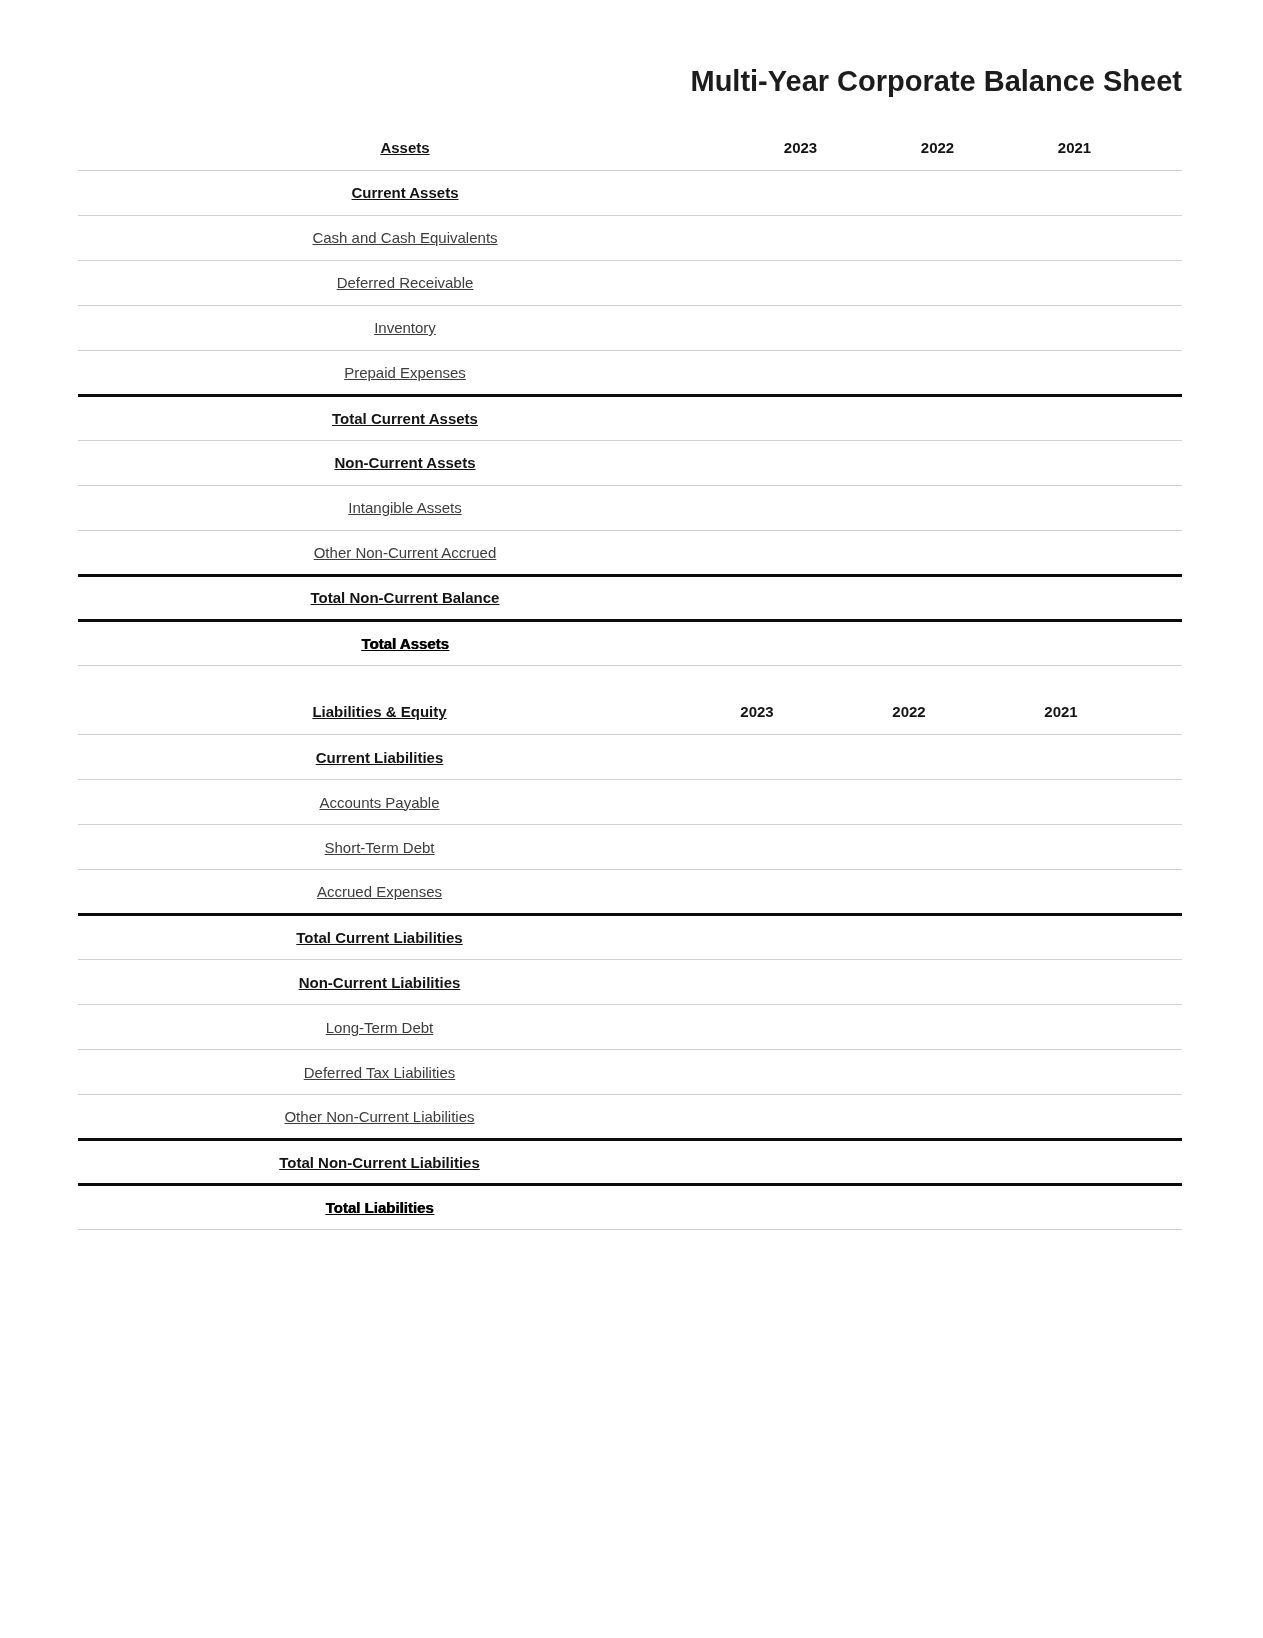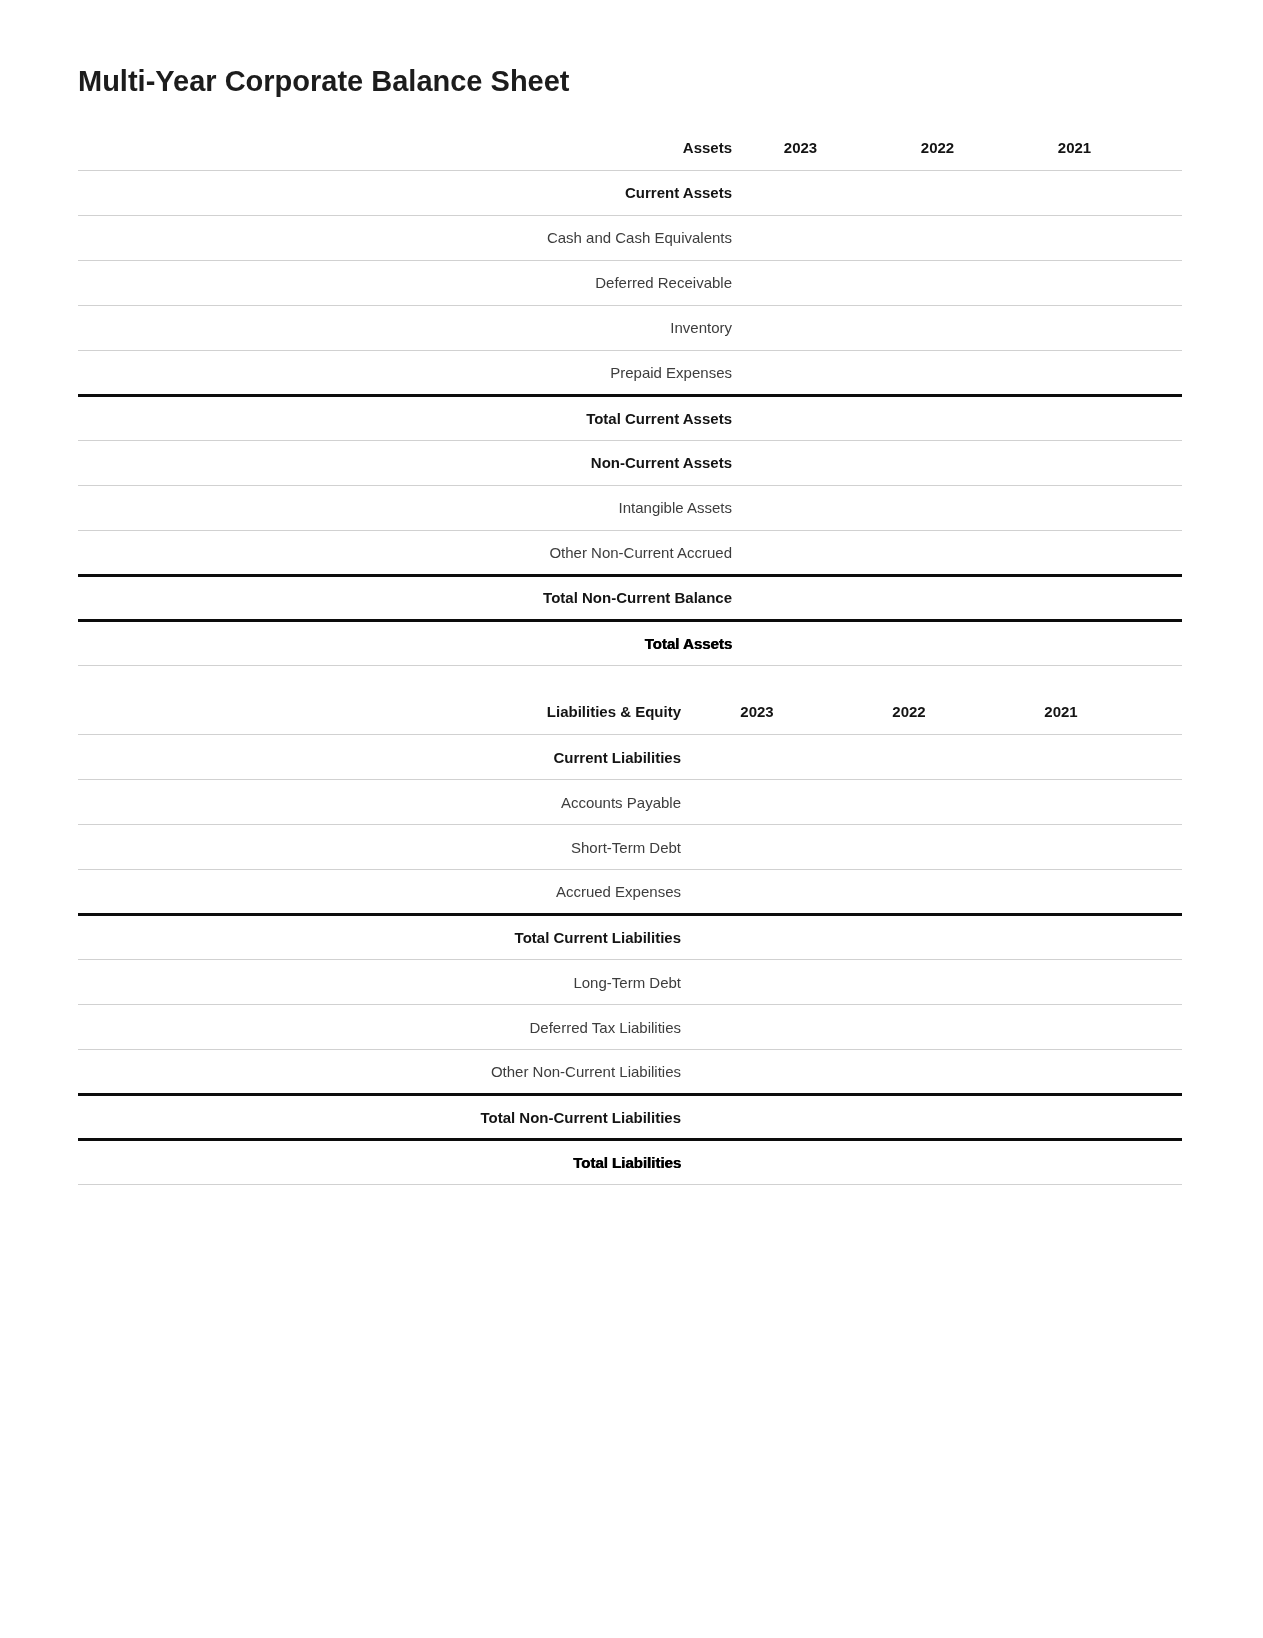--- a/index.html
+++ b/index.html
@@ -14,32 +14,32 @@
   body{
     width:1263px;height:1638px;overflow:hidden;
     background:var(--background);
     font-family:"Liberation Sans","DejaVu Sans",sans-serif;
     color:var(--text-secondary);
   }
   .page{padding:62px 81px 0 78px;}
   h1.page-title{
     margin:0;
     font-size:29px;line-height:38px;font-weight:700;
-    color:#1c1c1c;letter-spacing:0;
+    color:#1c1c1c;letter-spacing:0;text-align:right;
   }
   table.sheet{
     border-collapse:collapse;table-layout:fixed;
     width:1104px;
   }
   table.sheet td{
     height:45px;vertical-align:middle;
     font-size:15px;padding:0;
     white-space:nowrap;overflow:hidden;
   }
-  td.label{padding-left:8px;text-align:right;}
+  td.label{padding-left:8px;text-align:center;text-decoration:underline;}
   td.yr{text-align:center;}
   
   tr.r-head td{border-bottom:1px solid var(--divider-light);}
   tr.r-head td{font-weight:bold;color:var(--text-primary);}
   
   tr.r-section td{border-bottom:1px solid var(--divider-light);}
   tr.r-section td.label{font-weight:bold;color:var(--text-primary);}
   
   tr.r-item td{border-bottom:1px solid var(--divider-light);}
   tr.r-item td.label{font-weight:normal;color:var(--text-secondary);}
@@ -203,20 +203,27 @@
         <td class="yr"></td>
         <td></td>
       </tr>
       <tr class="r-total">
         <td class="label">Total Current Liabilities</td>
         <td class="yr"></td>
         <td class="yr"></td>
         <td class="yr"></td>
         <td></td>
       </tr>
+      <tr class="r-section">
+        <td class="label">Non-Current Liabilities</td>
+        <td class="yr"></td>
+        <td class="yr"></td>
+        <td class="yr"></td>
+        <td></td>
+      </tr>
       <tr class="r-item">
         <td class="label">Long-Term Debt</td>
         <td class="yr"></td>
         <td class="yr"></td>
         <td class="yr"></td>
         <td></td>
       </tr>
       <tr class="r-item">
         <td class="label">Deferred Tax Liabilities</td>
         <td class="yr"></td>

